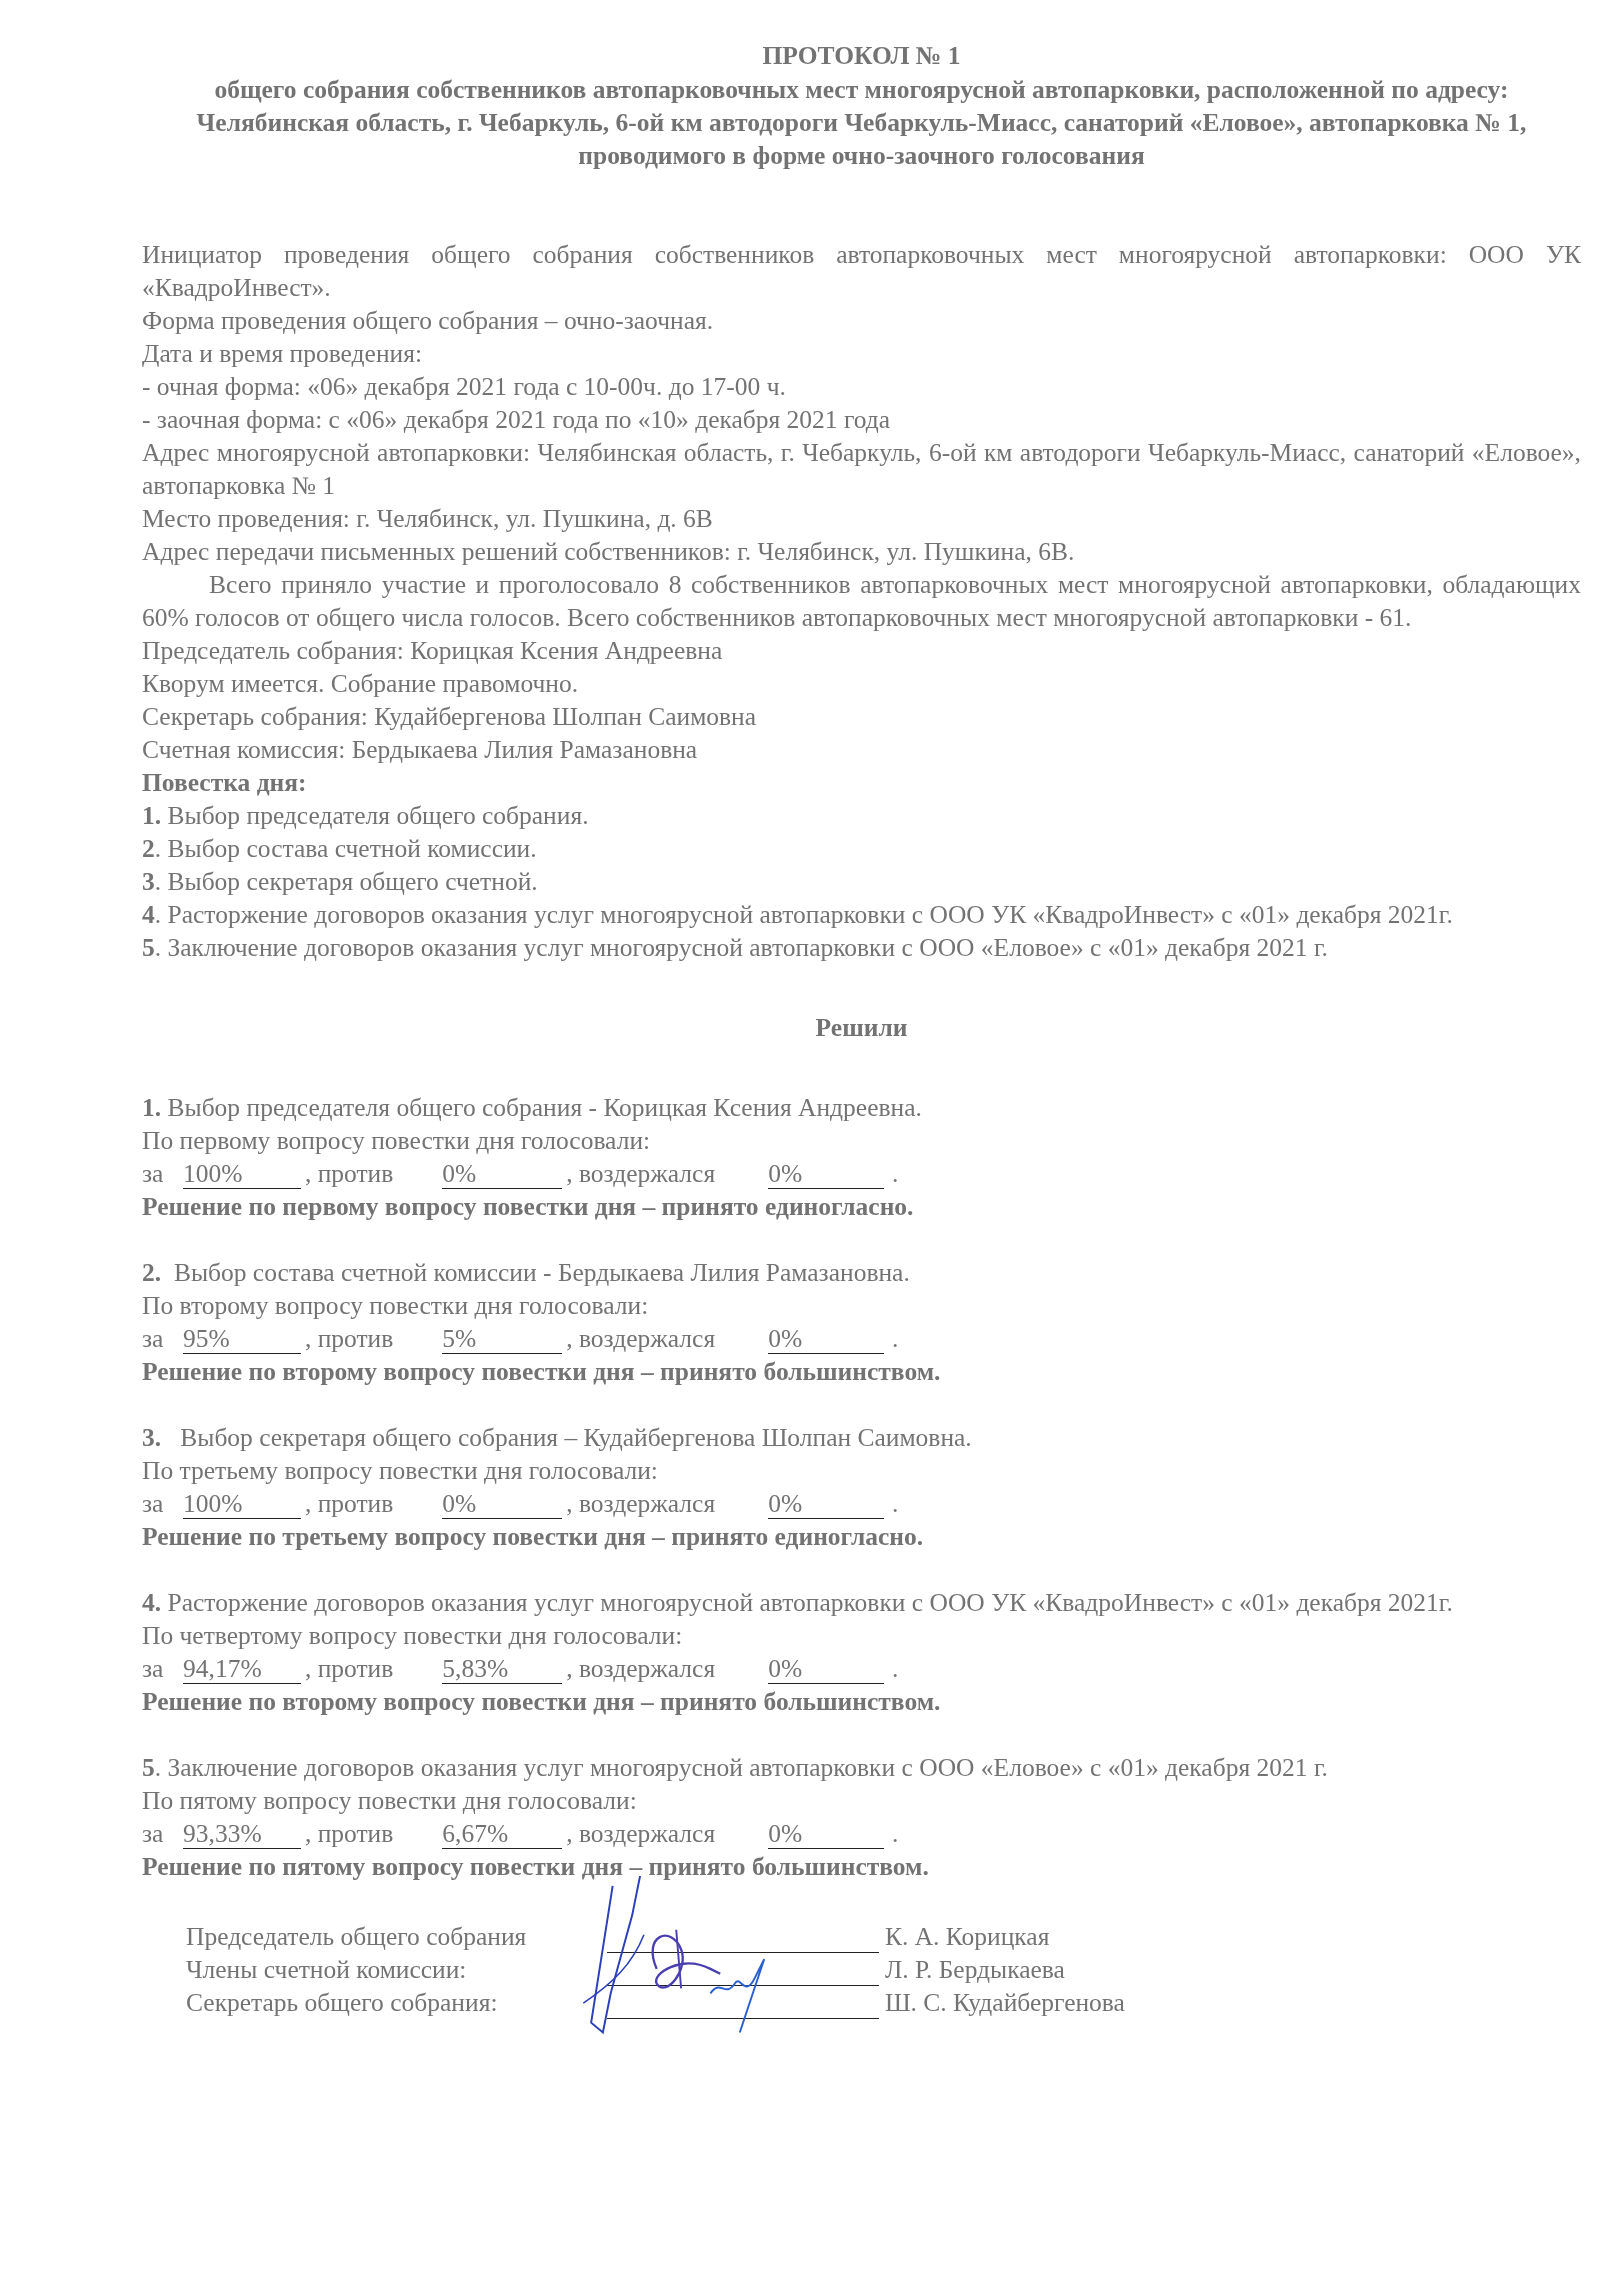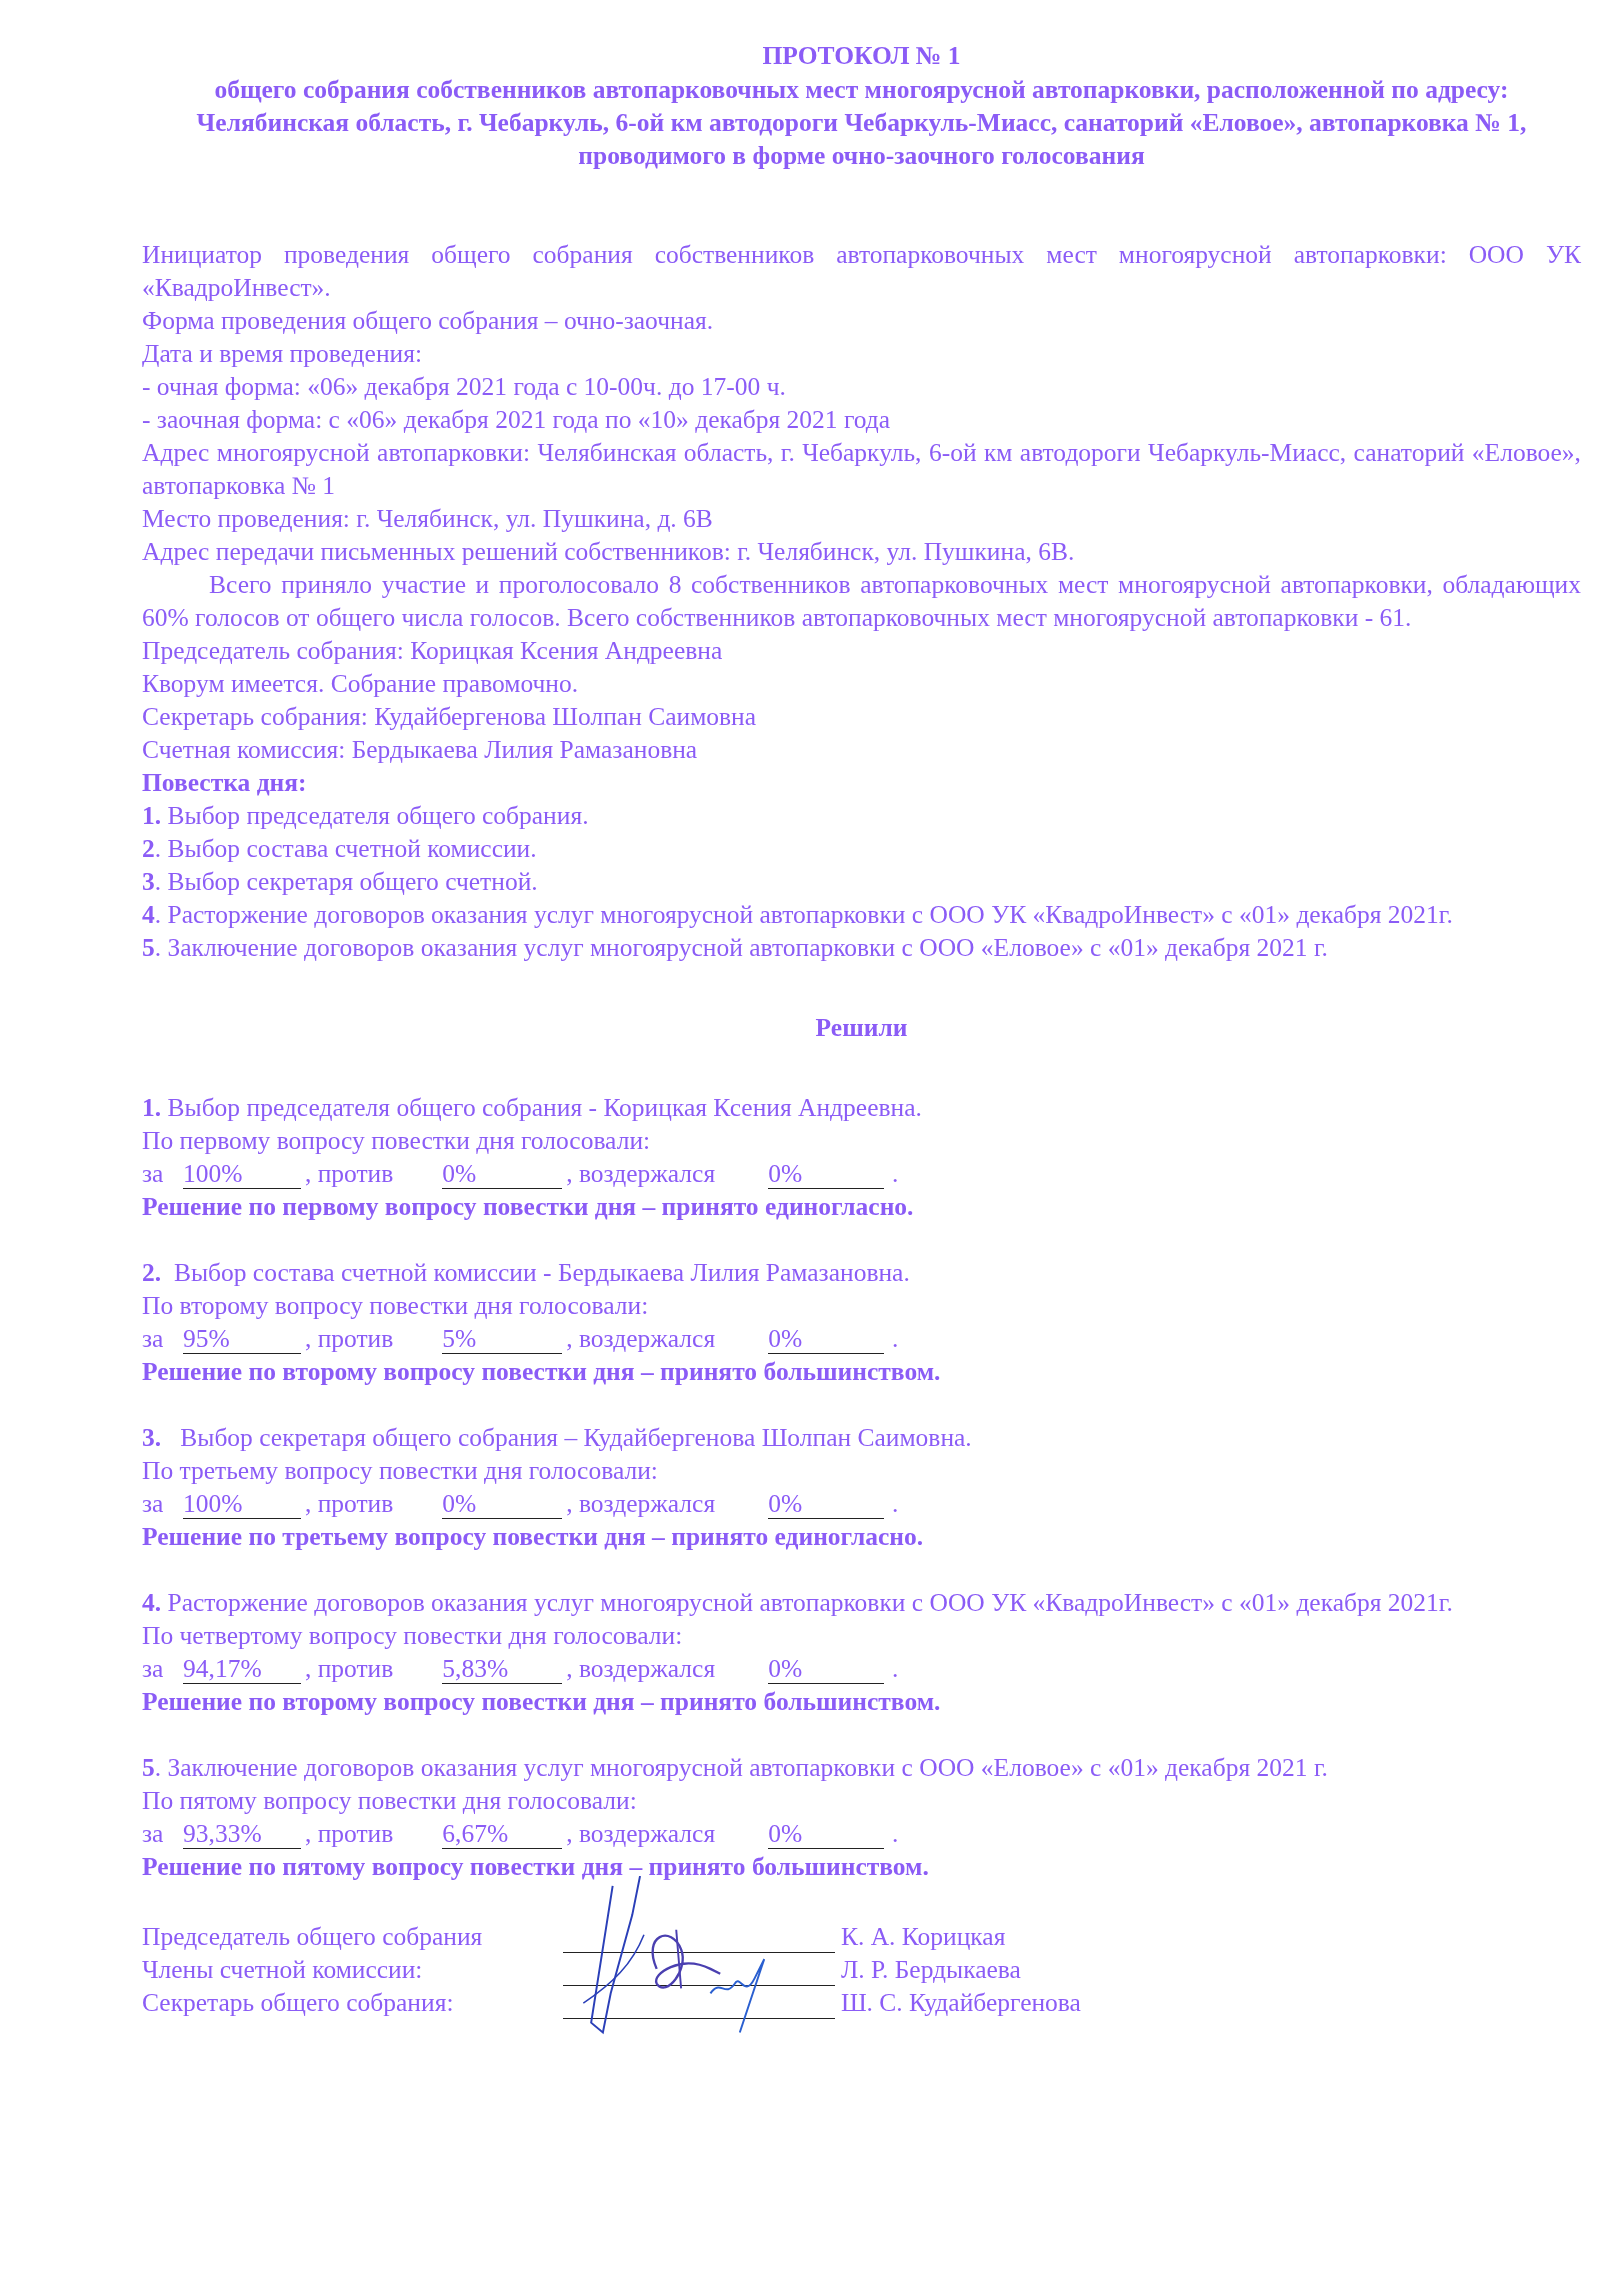--- a/index.html
+++ b/index.html
@@ -1,19 +1,19 @@
 <!DOCTYPE html>
 <html><head>
 <meta charset="utf-8">
 <style>
   html, body { margin: 0; padding: 0; background: #ffffff; }
   body { width: 1620px; height: 2292px; position: relative; overflow: hidden; }
   .page {
     position: absolute; left: 0; top: 0; width: 1620px; height: 2292px;
-    background: #ffffff; color: #8b5cf6;
+    background: #ffffff; color: #737373;
     font-family: "Liberation Serif", "DejaVu Serif", serif;
     font-size: 25.5px; line-height: 33px;
   }
   .content { position: absolute; left: 142px; top: 39px; width: 1439px; }
   .title { text-align: center; font-weight: bold; font-size: 25.5px; line-height: 33px; }
   .title-main { margin-bottom: 1px; }
   .row { display: flex; justify-content: space-between; }
   .justify { text-align: justify; text-align-last: left; }
   .indent { text-indent: 67px; }
   .bold { font-weight: bold; }
@@ -23,21 +23,21 @@
   .vote-line { white-space: nowrap; }
   .blank {
     display: inline-block; border-bottom: 1.5px solid #222; 
     line-height: 29px; vertical-align: baseline;
   }
   .b1 { width: 118px; margin: 0 3.9px 0 19.6px; }
   .b2 { width: 120px; margin: 0 3.9px 0 49px; }
   .b3 { width: 116px; margin: 0 7.8px 0 53px; }
   .num { font-weight: bold; }
   .sig-block { position: relative; margin-top: 37px; }
-  .sig-row { display: flex; align-items: flex-end; height: 33px; }
+  .sig-row { display: flex; align-items: flex-end; height: 33px; margin-left: 44px; }
   .sig-label { width: 421px; }
   .sig-line { width: 272px; border-bottom: 1.5px solid #222; height: 29px; margin-right: 5.9px; }
   .signature { position: absolute; left: 431px; top: -44px; width: 314px; height: 176px; pointer-events: none; }
 </style>
 </head>
 <body>
 
 <div class="page">
   <div class="content">
 

